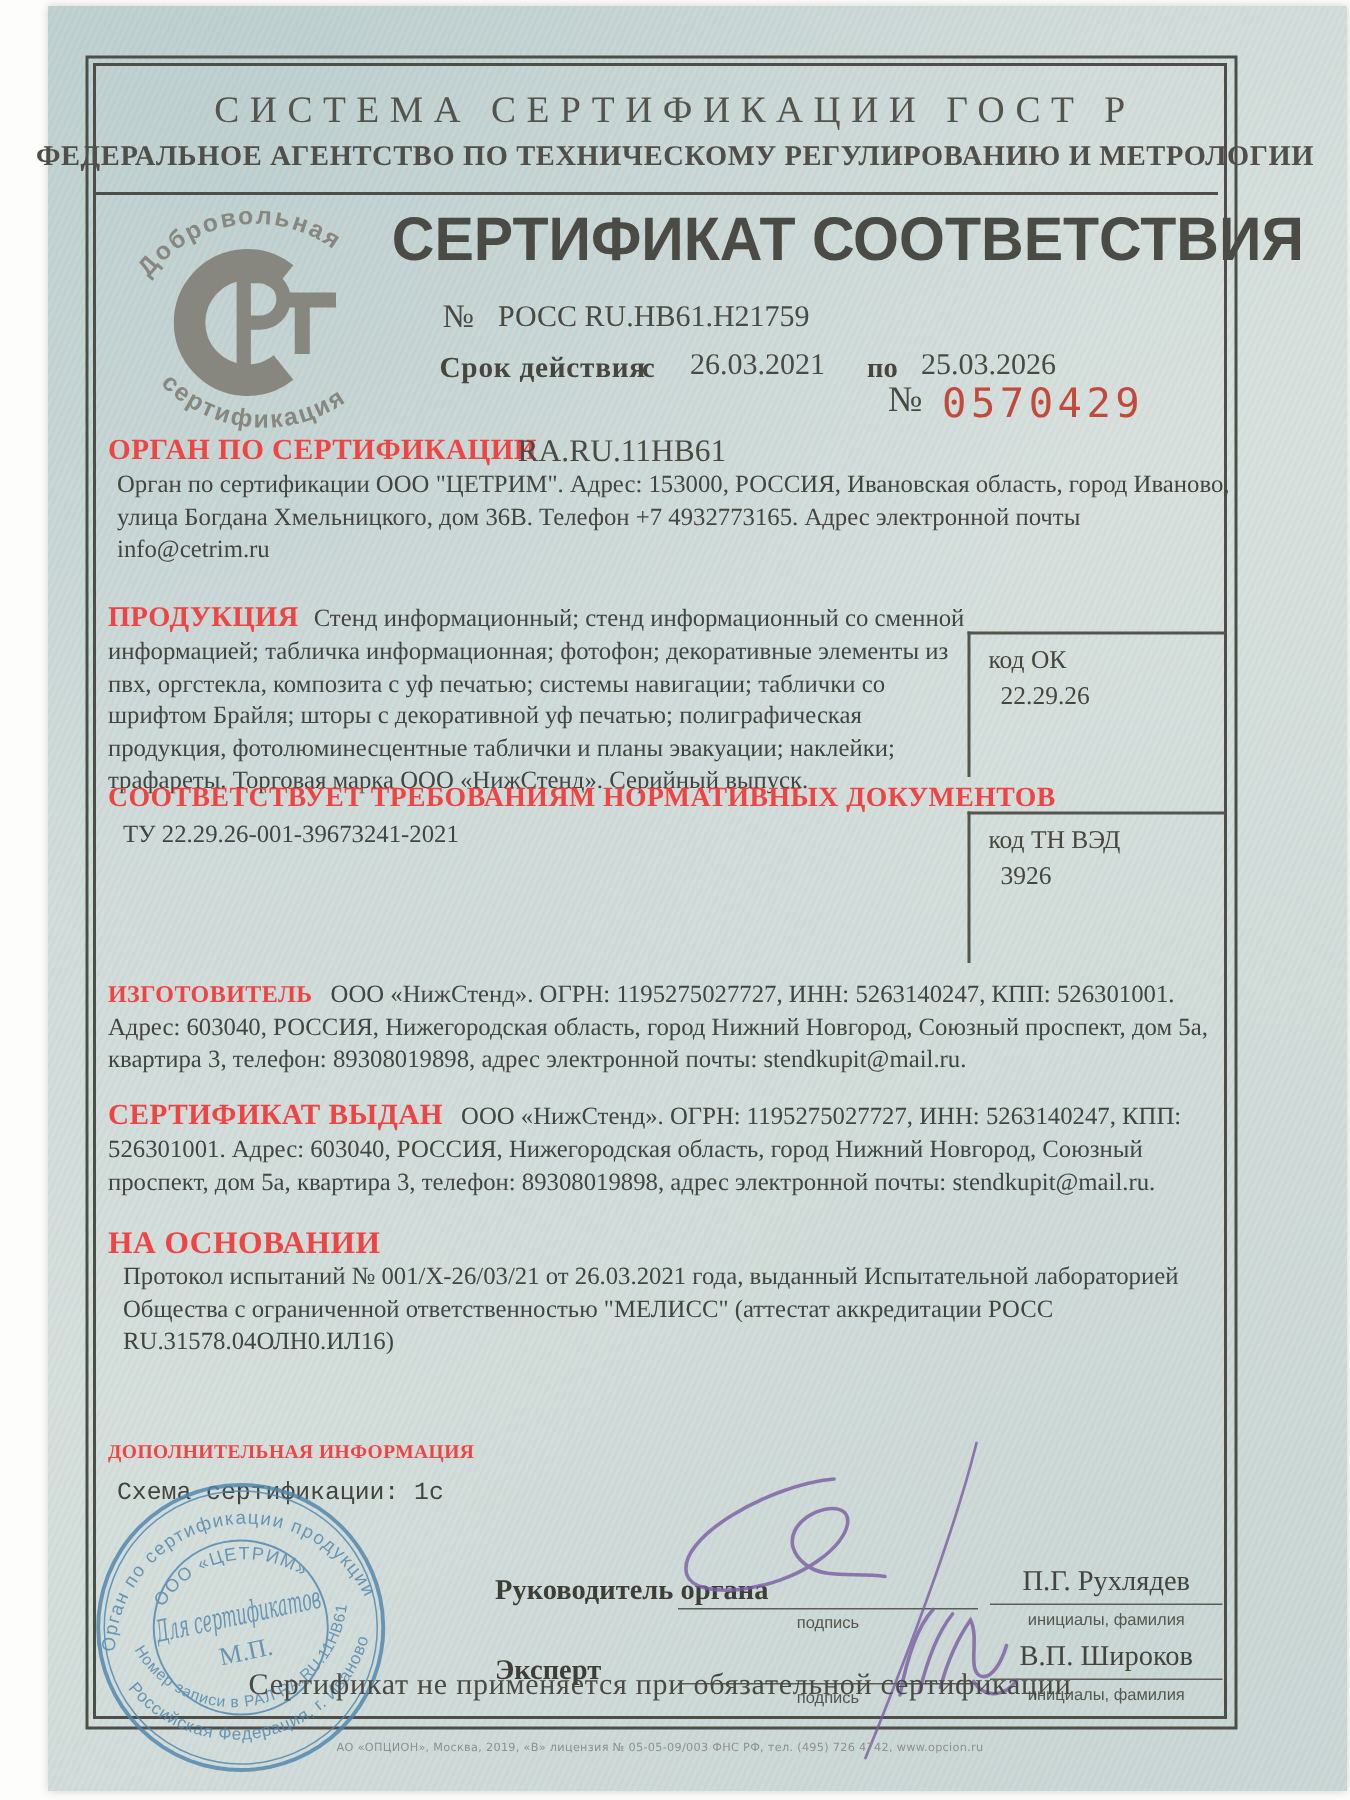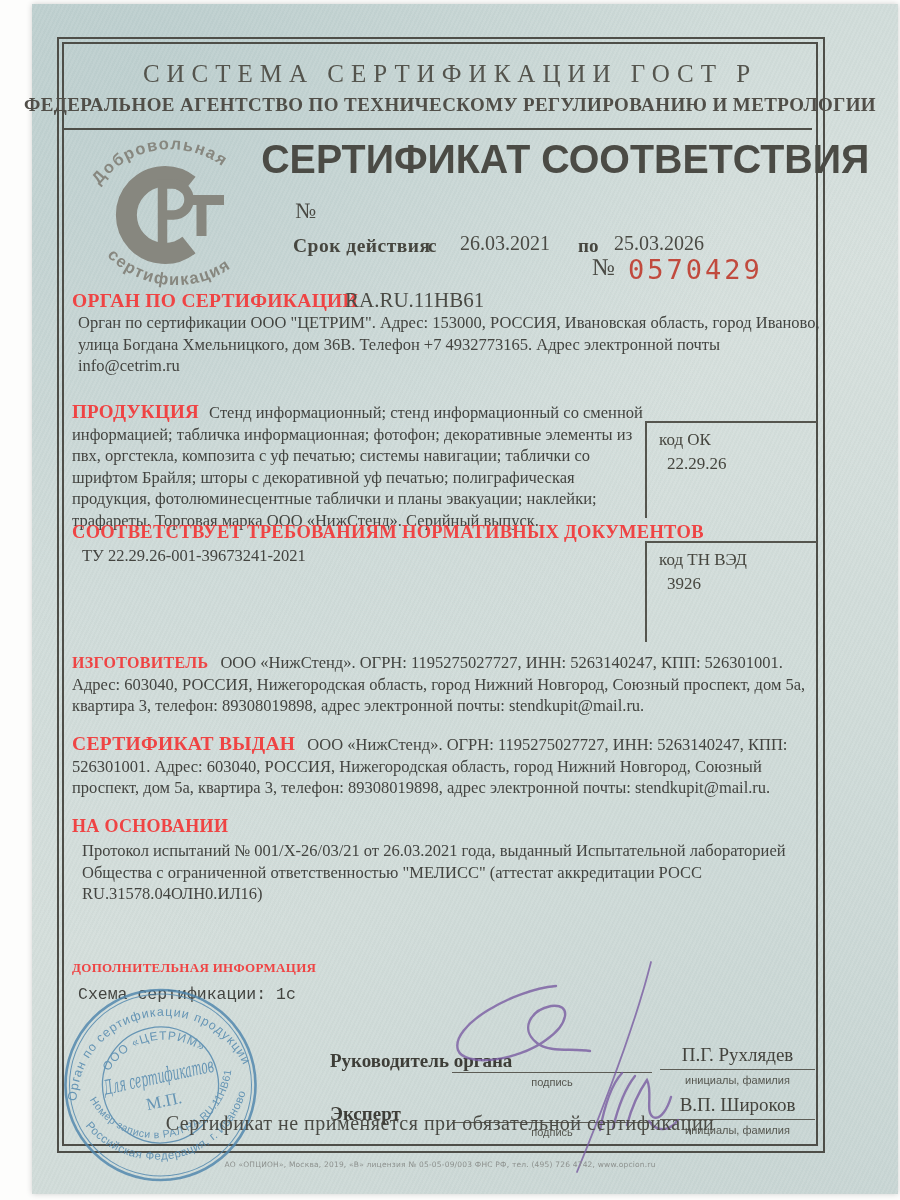--- a/index.html
+++ b/index.html
@@ -67,20 +67,21 @@
         <path d="M 113 51 A 38.5 38.5 0 1 0 113 111" stroke-width="21"></path>
         <path d="M 86.5 124 L 86.5 50 h 11 a 15.5 15.5 0 0 1 0 31 h -11" stroke-width="9.5"></path>
         <path d="M 110 66 h 38 M 125.5 66 v 36" stroke-width="10"></path>
       </g>
     </svg>
   </div>
 
   <div class="abs doc-title" style="left:250px;top:136px;width:560px;text-align:center;">СЕРТИФИКАТ СООТВЕТСТВИЯ</div>
 
   <span class="abs serif-lg" style="left:295px;top:198px;font-size:22px;">№</span>
+  <span class="abs serif-lg" style="left:332px;top:200px;">РОСС RU.НВ61.Н21759</span>
 
   <span class="abs" style="left:293px;top:235px;font-size:19.5px;font-weight:bold;color:#46463f;letter-spacing:.5px;">Срок действия</span>
   <span class="abs" style="left:428px;top:235px;font-size:19px;font-weight:bold;color:#46463f;">с</span>
   <span class="abs serif-lg" style="left:460px;top:232px;">26.03.2021</span>
   <span class="abs" style="left:578px;top:235px;font-size:19px;font-weight:bold;color:#46463f;">по</span>
   <span class="abs serif-lg" style="left:614px;top:232px;">25.03.2026</span>
 
   <span class="abs" style="left:592px;top:254px;font-size:24px;color:#4a4a44;">№</span>
   <span class="abs redno" style="left:628px;top:254px;">0570429</span>
 
@@ -104,21 +105,21 @@
   </div>
 
   <div class="abs" style="left:72px;top:652px;width:748px;">
     <span class="label" style="font-size:16px;margin-right:12px;">ИЗГОТОВИТЕЛЬ</span><span class="body-text">ООО «НижСтенд». ОГРН: 1195275027727, ИНН: 5263140247, КПП: 526301001. Адрес: 603040, РОССИЯ, Нижегородская область, город Нижний Новгород, Союзный проспект, дом 5а, квартира 3, телефон: 89308019898, адрес электронной почты: stendkupit@mail.ru.</span>
   </div>
 
   <div class="abs" style="left:72px;top:733px;width:748px;">
     <span class="label" style="font-size:19.5px;margin-right:12px;">СЕРТИФИКАТ ВЫДАН</span><span class="body-text">ООО «НижСтенд». ОГРН: 1195275027727, ИНН: 5263140247, КПП: 526301001. Адрес: 603040, РОССИЯ, Нижегородская область, город Нижний Новгород, Союзный проспект, дом 5а, квартира 3, телефон: 89308019898, адрес электронной почты: stendkupit@mail.ru.</span>
   </div>
 
-  <span class="abs label" style="left:72px;top:816px;font-size:18px;text-align:right;">НА ОСНОВАНИИ</span>
+  <span class="abs label" style="left:72px;top:816px;font-size:21px;text-align:right;">НА ОСНОВАНИИ</span>
   <div class="abs body-text" style="left:82px;top:840px;width:736px;">Протокол испытаний № 001/Х-26/03/21 от 26.03.2021 года, выданный Испытательной лабораторией Общества с ограниченной ответственностью "МЕЛИСС" (аттестат аккредитации РОСС RU.31578.04ОЛН0.ИЛ16)</div>
 
   <span class="abs label" style="left:72px;top:960px;font-size:13px;">ДОПОЛНИТЕЛЬНАЯ ИНФОРМАЦИЯ</span>
   <div class="abs body-text" style="left:78px;top:984px;width:500px;font-family:Liberation Mono, monospace;">Схема сертификации: 1с</div>
 
   <div class="abs" style="left:58px;top:985px;width:205px;height:200px;transform:rotate(-12deg);">
     <svg width="205" height="200" viewBox="0 0 200 200" style="opacity:.82;">
       <defs>
         <path id="st-top-out" d="M 13 106 A 88 88 0 0 1 187 106"></path>
         <path id="st-top-in" d="M 37 104 A 65 65 0 0 1 163 104"></path>

